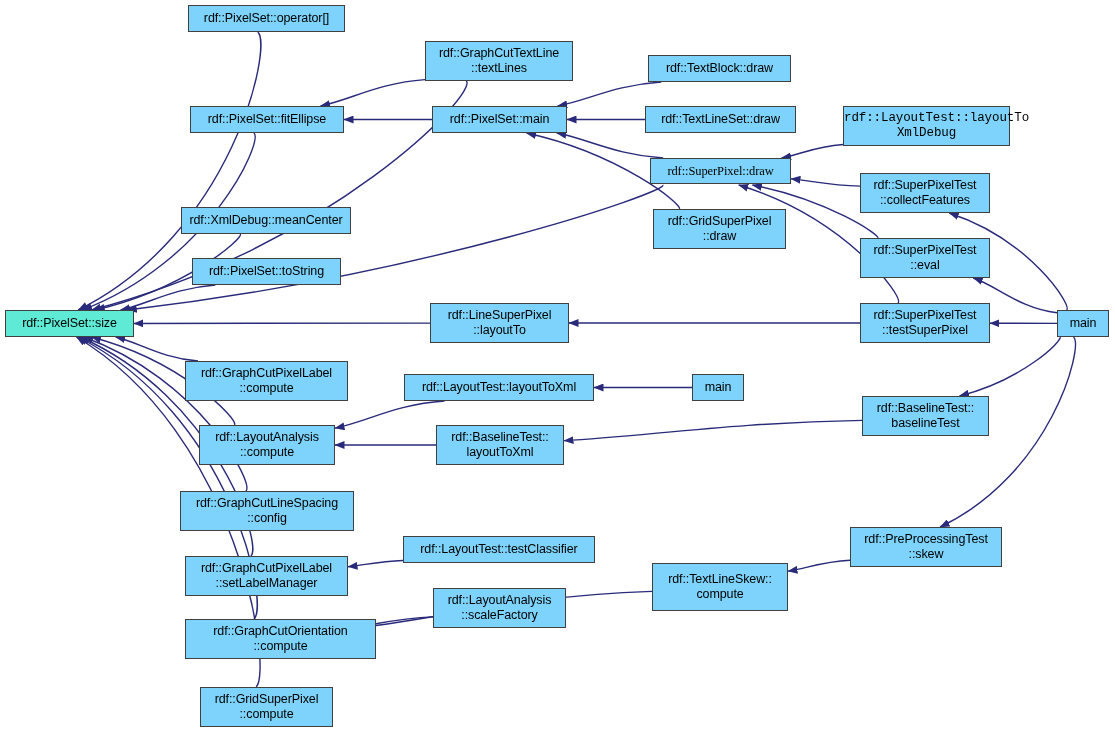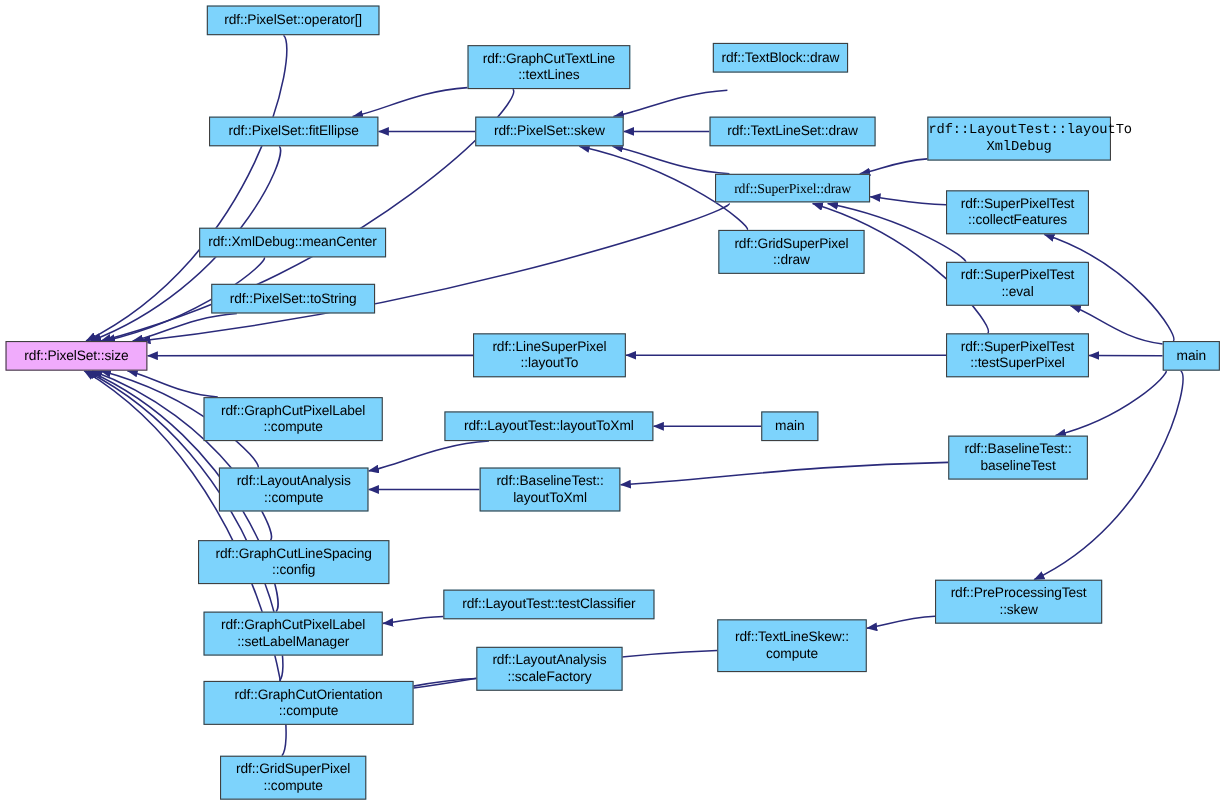--- a/index.html
+++ b/index.html
@@ -35,21 +35,21 @@
     line-height: 15px;
     display: flex;
     align-items: center;
     justify-content: center;
     text-align: center;
     white-space: pre-line;
     letter-spacing: -0.1px;
     z-index: 2;
   }
   .node.highlight {
-    background: #f0abfc;
+    background: #5eead4;
   }
   .node-label {
     display: block;
     width: 100%;
     white-space: pre-line;
   }
 </style>
 </head>
 <body>
 
@@ -102,22 +102,22 @@
         <path d="M256.2262059973924,687 C273.2262059973924,669.5 237.73050847457625,433.25 76.4348109517601,337" marker-end="url(#ah)"></path>
       </g>
   </svg>
 
   <div id="node-layer">
       <div class="node highlight" style="left: 5px; top: 310px; width: 129px; height: 27px;"><span class="node-label">rdf::PixelSet::size</span></div>
       <div class="node" style="left: 188px; top: 5px; width: 157px; height: 27px;"><span class="node-label">rdf::PixelSet::operator[]</span></div>
       <div class="node" style="left: 425px; top: 41px; width: 148px; height: 40px;"><span class="node-label">rdf::GraphCutTextLine
 ::textLines</span></div>
       <div class="node" style="left: 190px; top: 106px; width: 154px; height: 27px;"><span class="node-label">rdf::PixelSet::fitEllipse</span></div>
-      <div class="node" style="left: 432px; top: 106px; width: 135px; height: 27px;"><span class="node-label">rdf::PixelSet::skew</span></div>
-      <div class="node" style="left: 648px; top: 39px; width: 123px; height: 27px;"><span class="node-label">rdf::TextBlock::draw</span></div>
+      <div class="node" style="left: 432px; top: 106px; width: 135px; height: 27px;"><span class="node-label">rdf::PixelSet::main</span></div>
+      <div class="node" style="left: 648px; top: 55px; width: 143px; height: 27px;"><span class="node-label">rdf::TextBlock::draw</span></div>
       <div class="node" style="left: 645px; top: 106px; width: 151px; height: 27px;"><span class="node-label">rdf::TextLineSet::draw</span></div>
       <div class="node" style="left: 650px; top: 158px; width: 141px; height: 26px; font-family: Liberation Serif, serif;"><span class="node-label">rdf::SuperPixel::draw</span></div>
       <div class="node" style="left: 843px; top: 106px; width: 167px; height: 40px; font-family: Liberation Mono, monospace;"><span class="node-label">rdf::LayoutTest::layoutTo
 XmlDebug</span></div>
       <div class="node" style="left: 860px; top: 173px; width: 130px; height: 40px;"><span class="node-label">rdf::SuperPixelTest
 ::collectFeatures</span></div>
       <div class="node" style="left: 653px; top: 209px; width: 133px; height: 40px;"><span class="node-label">rdf::GridSuperPixel
 ::draw</span></div>
       <div class="node" style="left: 860px; top: 238px; width: 130px; height: 40px;"><span class="node-label">rdf::SuperPixelTest
 ::eval</span></div>

